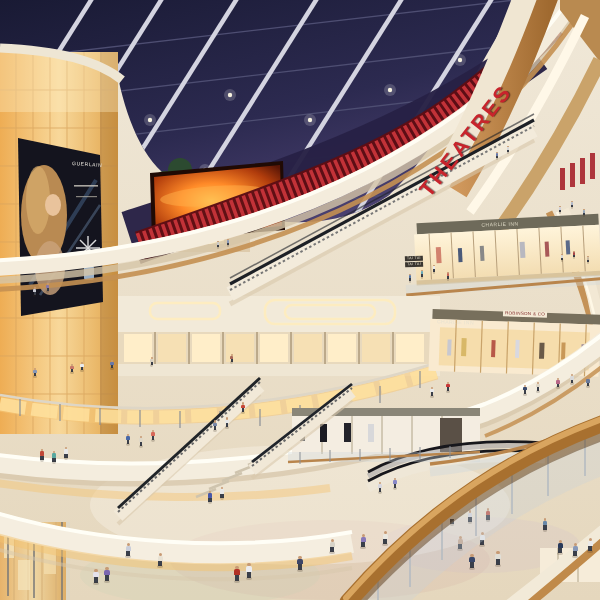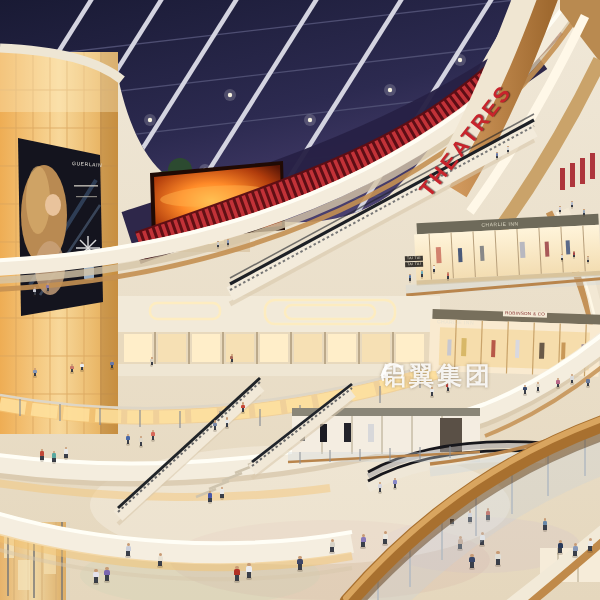--- a/index.html
+++ b/index.html
@@ -775,26 +775,20 @@
 <span class="txt" id="theatres-sign">THEATRES</span>
 <span class="txt" id="charlie-upper">CHARLIE INN</span>
 <span class="txt" id="tai-tai-sign">
   <span>TAI TAI</span>
   <span>TAI TAI</span>
 </span>
 <span class="txt" id="charlie-lower">CHARLIE INN</span>
 <span class="txt" id="robinson-sign">ROBINSON &amp; CO</span>
 <span class="txt" id="billboard-brand">GUERLAIN</span>
 
-<span class="txt" id="watermark">
-  <svg width="26" height="26" viewBox="0 0 26 26">
-    <path d="M4,16 A9,9 0 1 1 21,18 M2,21 A13,13 0 0 1 9,5" fill="none" stroke="rgba(255,255,255,.85)" stroke-width="2.2" stroke-linecap="round"></path>
-  </svg>
-  <span class="wm-text">铝翼集团</span>
-</span>
 
 <svg id="fg" width="600" height="600" viewBox="0 0 600 600">
   <g>
     <path d="M628,448 C530,482 442,536 358,632" stroke="rgba(200,210,218,.30)" stroke-width="34" fill="none"></path>
   </g>
   <g stroke="#b6bcc2" stroke-width="2" opacity="0.8">
     <line x1="585" y1="432" x2="585" y2="476"></line>
         <line x1="548" y1="452" x2="548" y2="496"></line>
     <line x1="512" y1="470" x2="512" y2="514"></line>
         <line x1="476" y1="492" x2="476" y2="536"></line>

